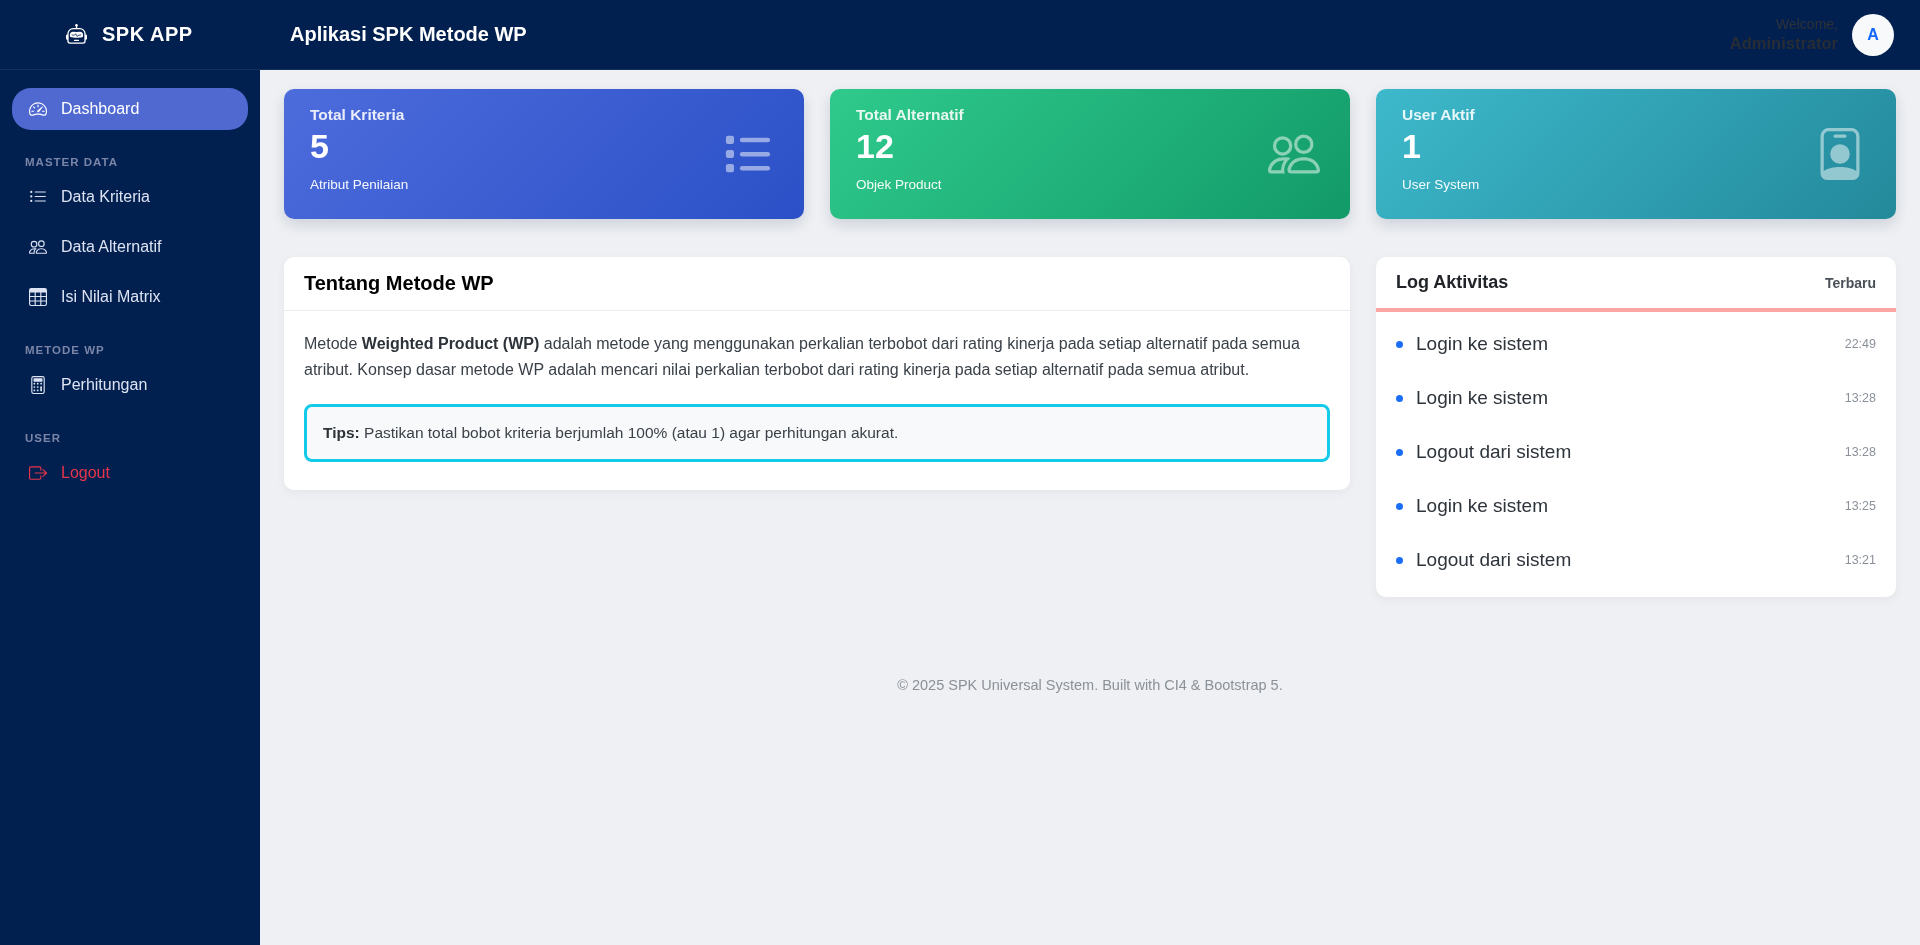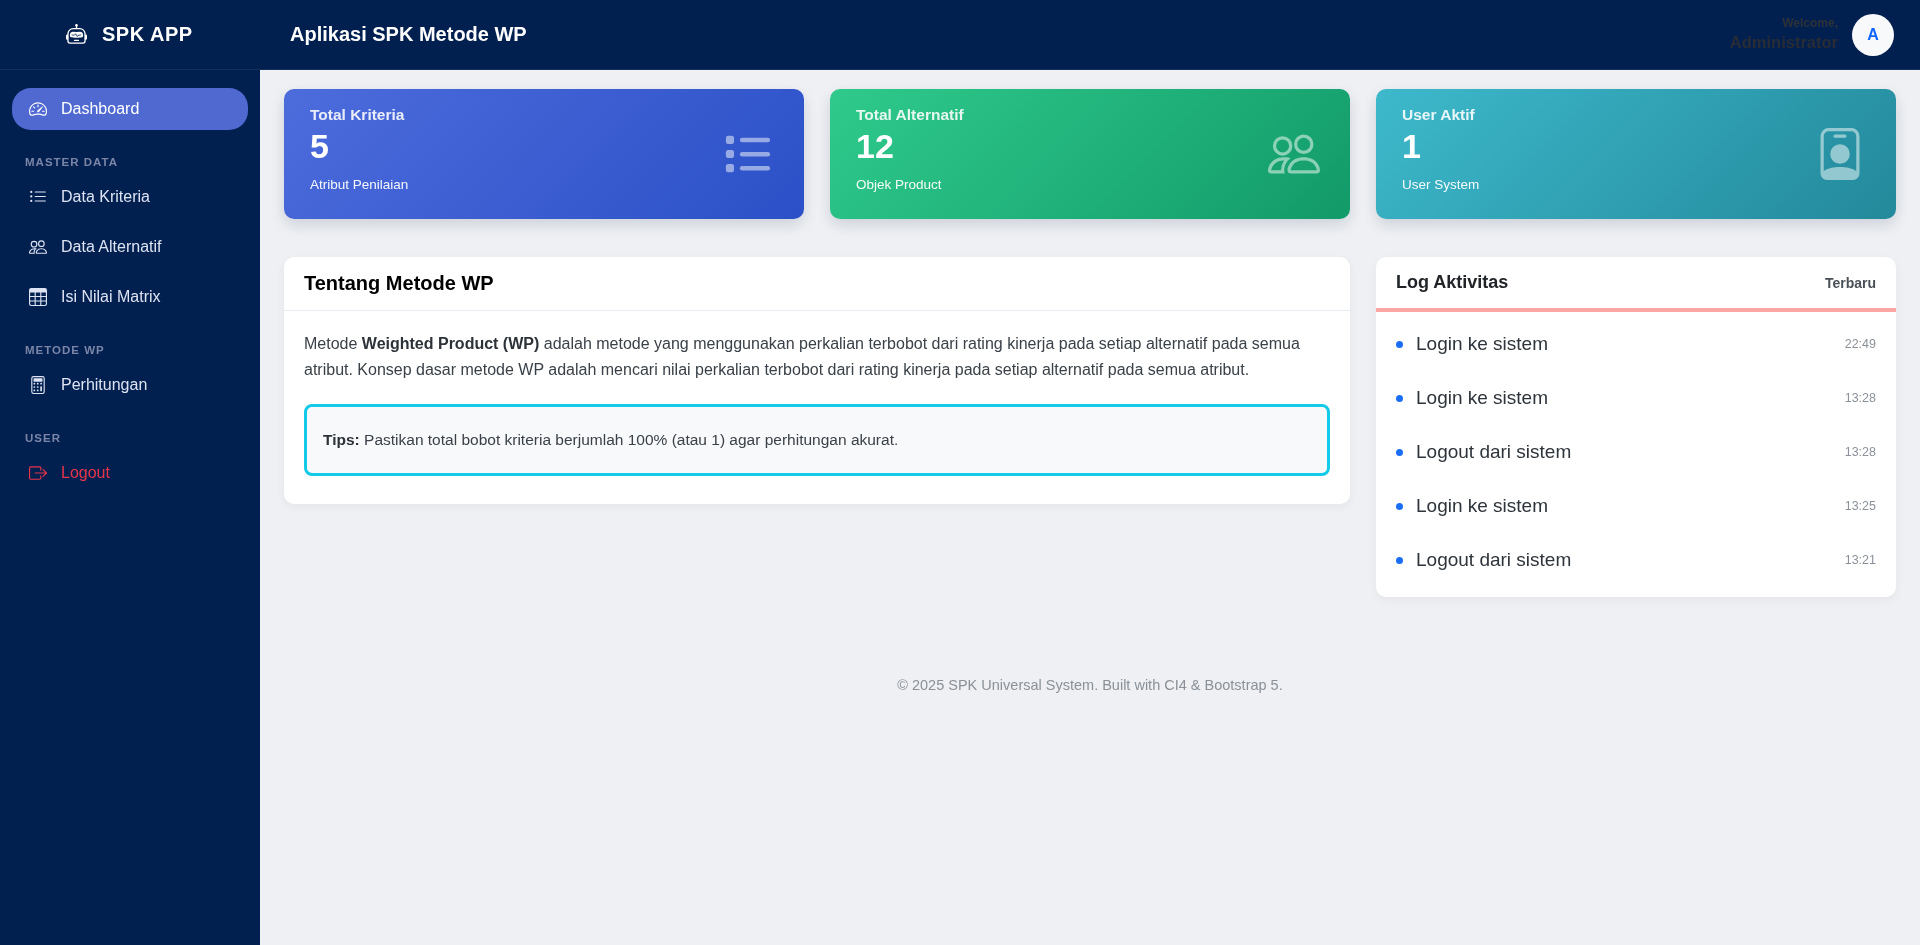--- a/index.html
+++ b/index.html
@@ -20,21 +20,21 @@
     display:flex; align-items:center;
     border-bottom:1px solid rgba(255,255,255,.07);
     z-index:20;
   }
   .brand { flex:0 0 260px; display:flex; align-items:center; gap:15px; padding-left:66px; color:#fff; cursor:pointer; }
   .brand svg { width:21px; height:21px; }
   .brand-text { font-size:20px; font-weight:bold; letter-spacing:.5px; }
   .page-title { font-size:20px; font-weight:bold; color:#fff; margin-left:30px; }
   .topbar-right { margin-left:auto; display:flex; align-items:center; gap:14px; padding-right:26px; }
   .welcome { text-align:right; line-height:1.3; }
-  .welcome-label { font-size:12px; font-weight:700; color:#2d3138; }
+  .welcome-label { font-size:14px; font-weight:400; color:#2d3138; }
   .welcome-name  { font-size:16.5px; font-weight:bold; color:#272c35; }
   .avatar {
     width:42px; height:42px; border-radius:50%;
     background:#f8f9fa; color:#1266ff;
     display:flex; align-items:center; justify-content:center;
     font-size:16px; font-weight:bold; cursor:pointer;
   }
 
   
   .sidebar {
@@ -74,21 +74,21 @@
 
   .row2 { display:grid; grid-template-columns:1066px 1fr; gap:26px; margin-top:38px; align-items:start; }
   .card { background:#fff; border-radius:10px; box-shadow:0 3px 10px rgba(30,40,70,.05); }
   .card-header { padding:15px 20px; border-bottom:1px solid #e9ecf1; }
   .about-title { color:#000000; font-size:20px; font-weight:bold; }
   .card-body { padding:20px 20px 28px; }
   .about-text { font-size:16px; line-height:1.6; color:#3a4148; margin-bottom:22px; }
   .about-text b { color:#2c3238; }
   .tips {
     border:3px solid #13cbe9; background:#f8f9fa; border-radius:8px;
-    padding:24px 16px; font-size:15.5px; color:#3a4148;
+    padding:17px 16px; font-size:15.5px; color:#3a4148;
   }
   .tips b { color:#2c3238; }
 
   .log-header { display:flex; justify-content:space-between; align-items:center; padding:15px 20px; border-bottom:4px solid #fca5a5; }
   .log-title { font-size:18px; font-weight:bold; color:#212529; }
   .log-badge { font-size:14px; font-weight:bold; color:#495057; }
   .log-list { padding:5px 20px 10px; }
   .log-item { display:flex; align-items:center; padding:16px 0; }
   .log-dot  { width:7px; height:7px; border-radius:50%; background:#1a6ef5; margin-right:13px; flex:0 0 7px; }
   .log-text { font-size:19px; color:#2e343b; }

